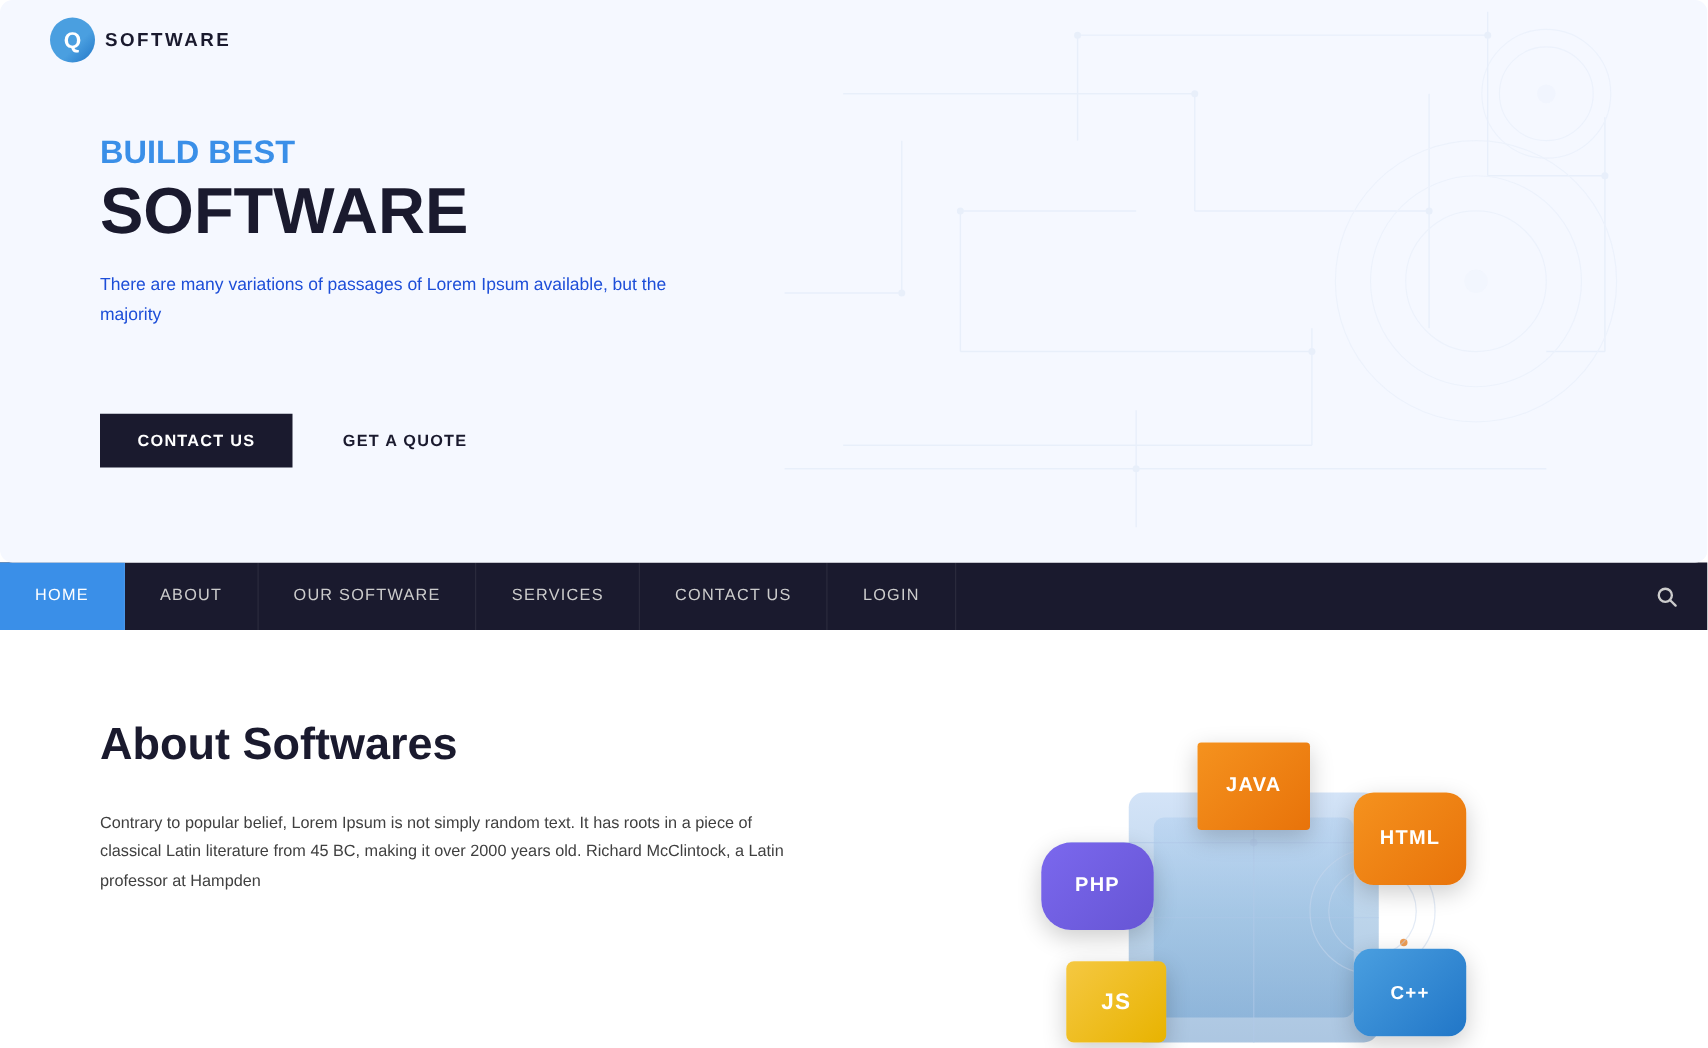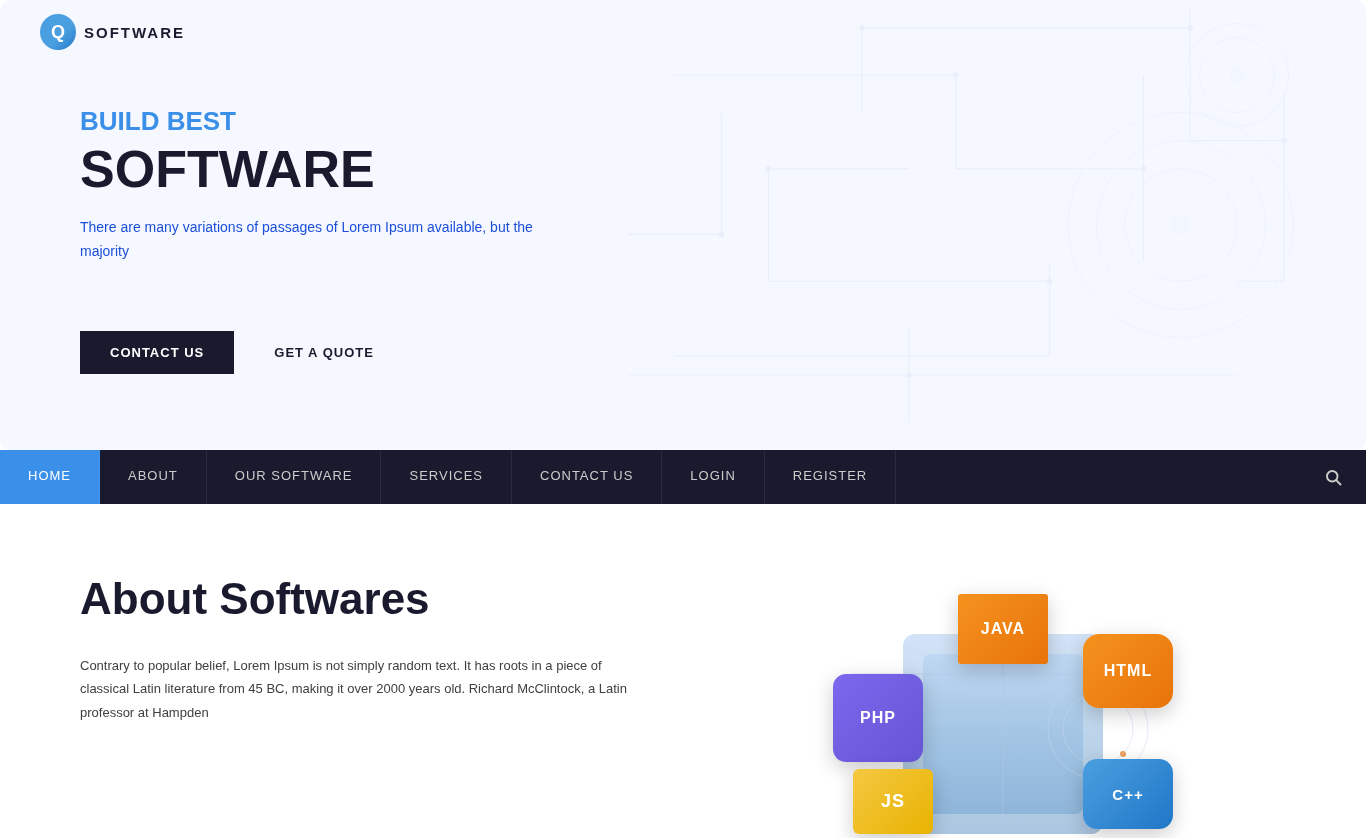--- a/index.html
+++ b/index.html
@@ -159,21 +159,21 @@
       background: #fff;
       display: flex;
       gap: 60px;
       align-items: flex-start;
     }
     .about-left {
       flex: 1;
       max-width: 560px;
     }
     .about-title {
-      font-size: 44px;
+      font-size: 36px;
       font-weight: 800;
       color: #1a1a2e;
       margin-bottom: 30px;
     }
     .about-desc {
       font-size: 13px;
       color: #404040;
       line-height: 1.8;
     }
 
@@ -204,24 +204,24 @@
       letter-spacing: 1px;
       box-shadow: 0 6px 20px rgba(0,0,0,0.2);
     }
     .card-java {
       width: 90px; height: 70px;
       background: linear-gradient(135deg, #f5921e, #e8730a);
       top: 20px; left: 155px;
       border-radius: 3px;
     }
     .card-php {
-      width: 90px; height: 88px;
+      width: 90px; height: 70px;
       background: linear-gradient(135deg, #7b68ee, #6655d4);
       top: 100px; left: 30px;
-      border-radius: 13px;
+      border-radius: 24px;
     }
     .card-html {
       width: 90px; height: 74px;
       background: linear-gradient(135deg, #f5921e, #e8730a);
       top: 60px; right: 10px;
       border-radius: 16px;
     }
     .card-js {
       width: 80px; height: 65px;
       background: linear-gradient(135deg, #f5c842, #e8b300);
@@ -343,21 +343,20 @@
   </div>
 </section>
 
 <nav class="navbar">
   <div class="nav-item active">HOME</div>
   <div class="nav-item">ABOUT</div>
   <div class="nav-item">OUR SOFTWARE</div>
   <div class="nav-item">SERVICES</div>
   <div class="nav-item">CONTACT US</div>
   <div class="nav-item">LOGIN</div>
-  <div class="nav-item">REGISTER</div>
   <div class="nav-search">
     <svg width="18" height="18" viewBox="0 0 24 24" fill="none" stroke="#ccc" stroke-width="2.5" stroke-linecap="round">
       <circle cx="11" cy="11" r="7"></circle>
       <line x1="16.5" y1="16.5" x2="22" y2="22"></line>
     </svg>
   </div>
 </nav>
 
 <section class="about-section">
   <div class="about-left">

